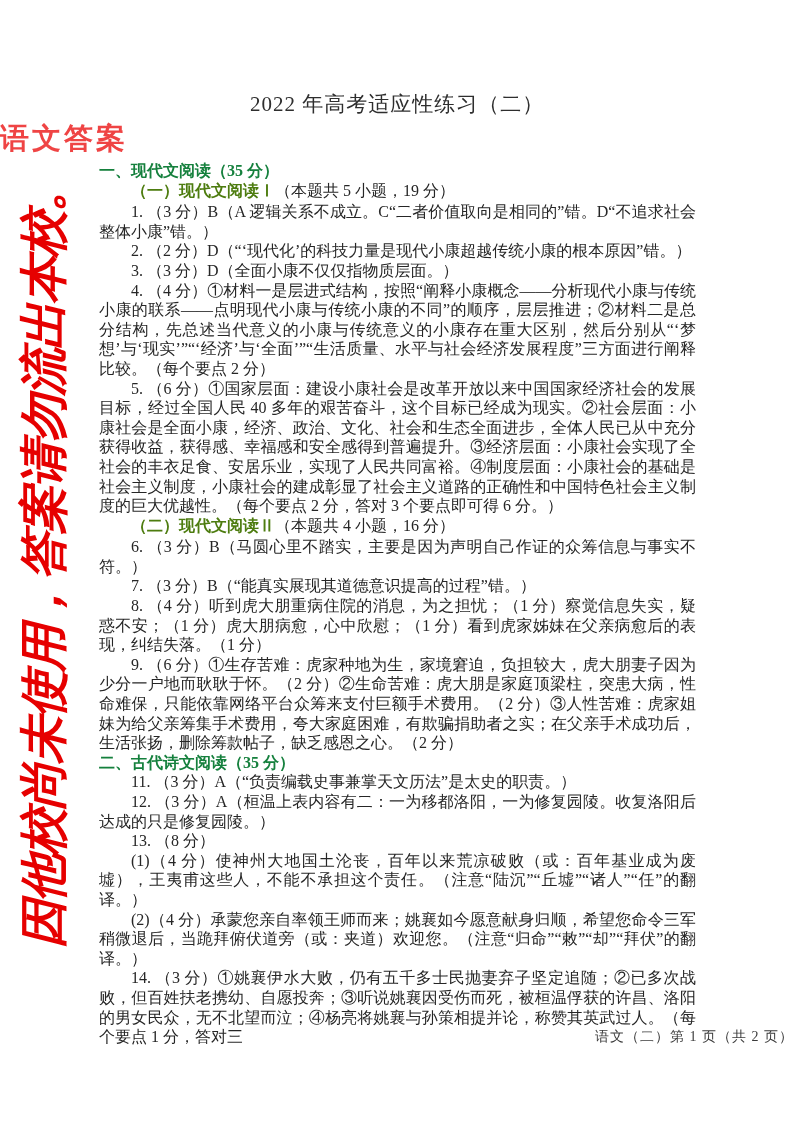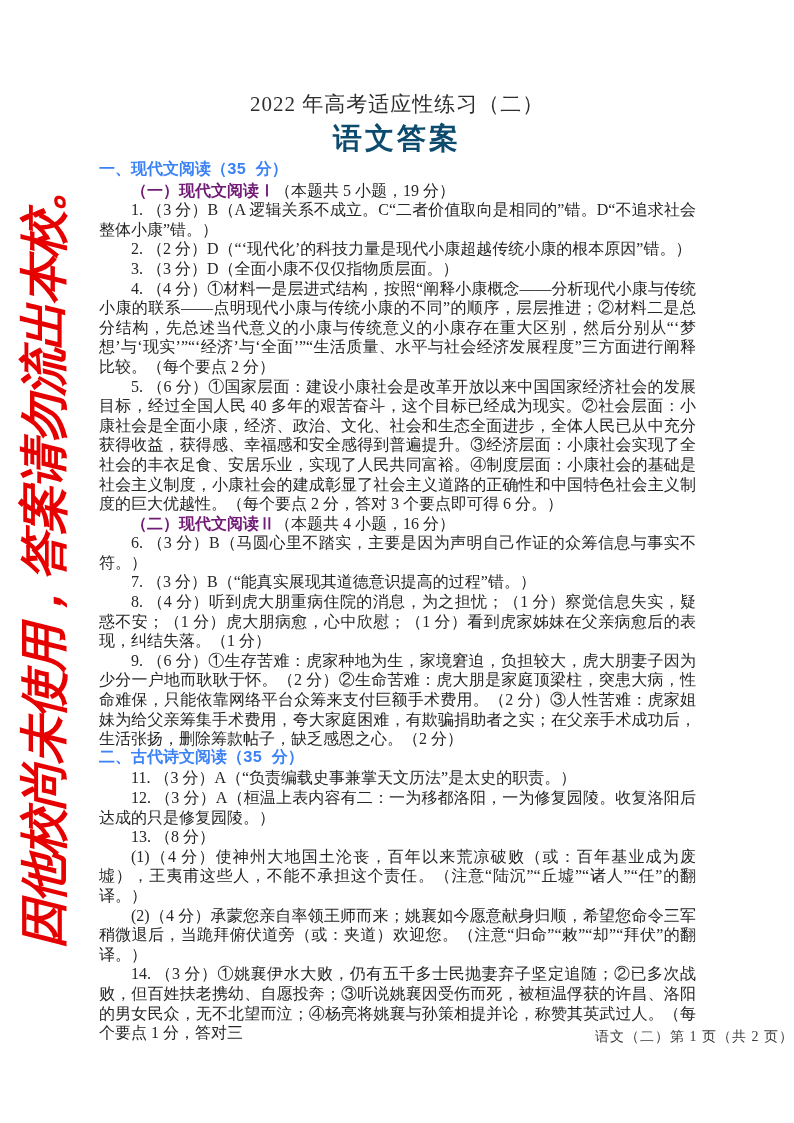--- a/index.html
+++ b/index.html
@@ -15,34 +15,34 @@
     font-size:48px; letter-spacing:-2px;
     font-weight:bold; font-style:italic;
     font-family:"DejaVu Serif", serif;
   }
   .title1 {
     position:absolute; top:90px; left:0; width:100%;
     text-align:center; font-size:21px; letter-spacing:1px; color:#2e2e2e;
   }
   .title2 {
     position:absolute; top:119px; left:0; width:100%;
-    text-align:center; font-size:29px; font-weight:bold; letter-spacing:3px;
-    font-family:"Liberation Sans", sans-serif; color:#0c4a6e;
+    text-align:left; font-size:29px; font-weight:bold; letter-spacing:3px;
+    font-family:"Liberation Sans", sans-serif; color:#ef4444;
   }
   .doc {
     position:absolute; left:99px; top:161px; width:597px;
     font-size:16px; line-height:19.6px; text-align:justify;
   }
   .doc p { margin:0; text-indent:2em; }
   .doc p.h1 {
     text-indent:0; font-weight:bold;
-    font-family:Liberation Mono, monospace; color:#3b82f6;
+    font-family:Liberation Serif, serif; color:#15803d;
   }
   .doc p.h2 b {
-    font-family:Liberation Serif, serif; color:#701a75;
+    font-family:Liberation Mono, monospace; color:#4d7c0f;
   }
   .footer {
     position:absolute; top:1028px; left:0; width:100%;
     text-align:right; font-size:14px; color:#3a3a3a; letter-spacing:1px;
   }
 </style>
 </head>
 <body>
 
 <div class="page">

